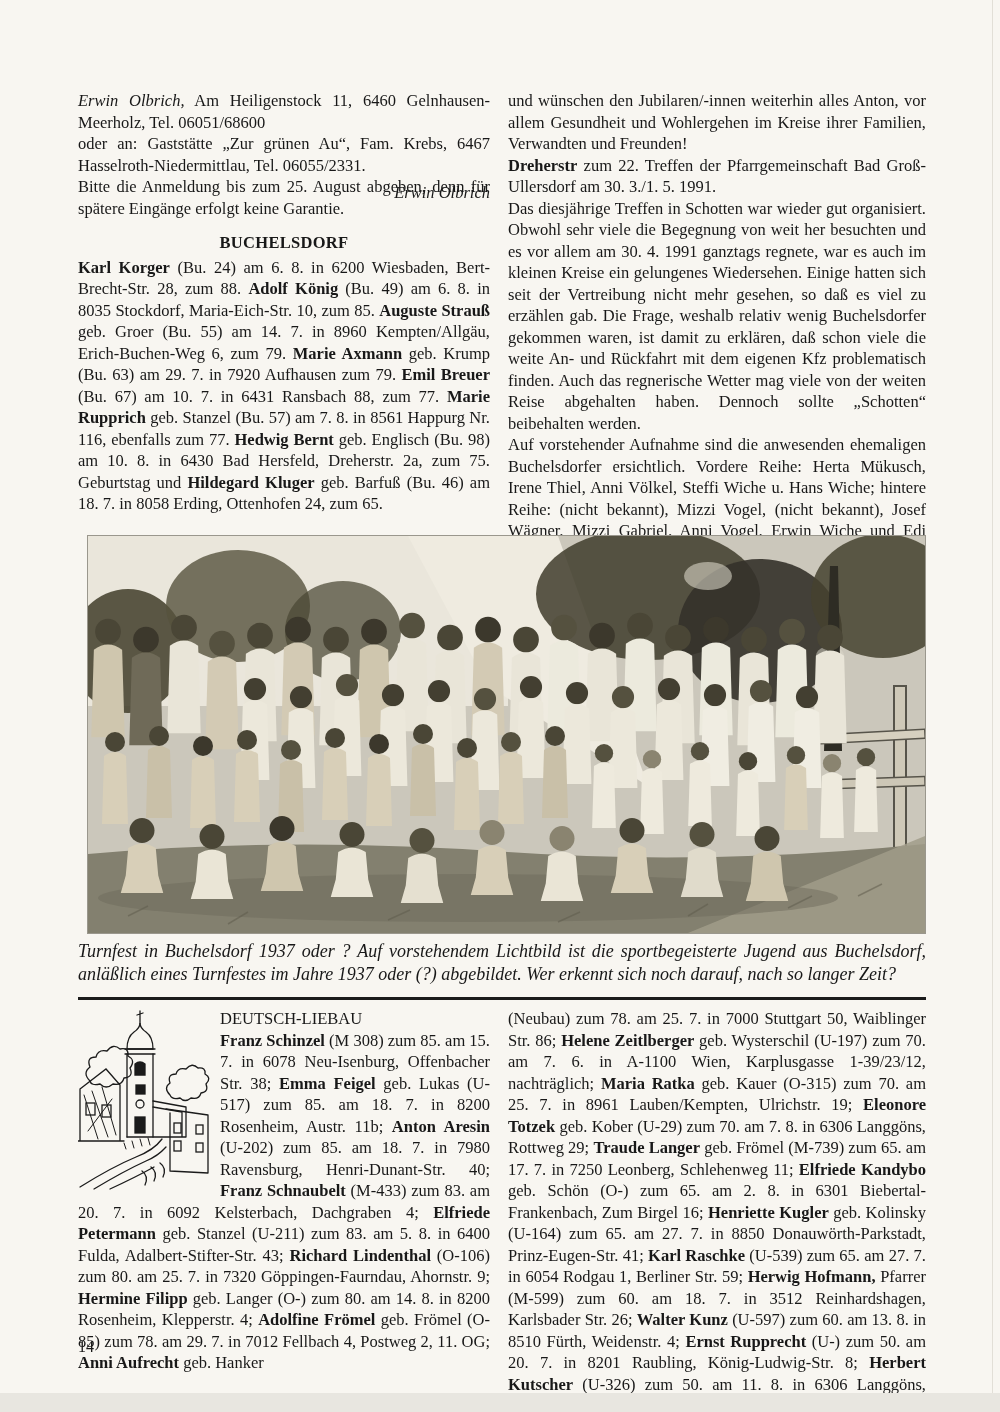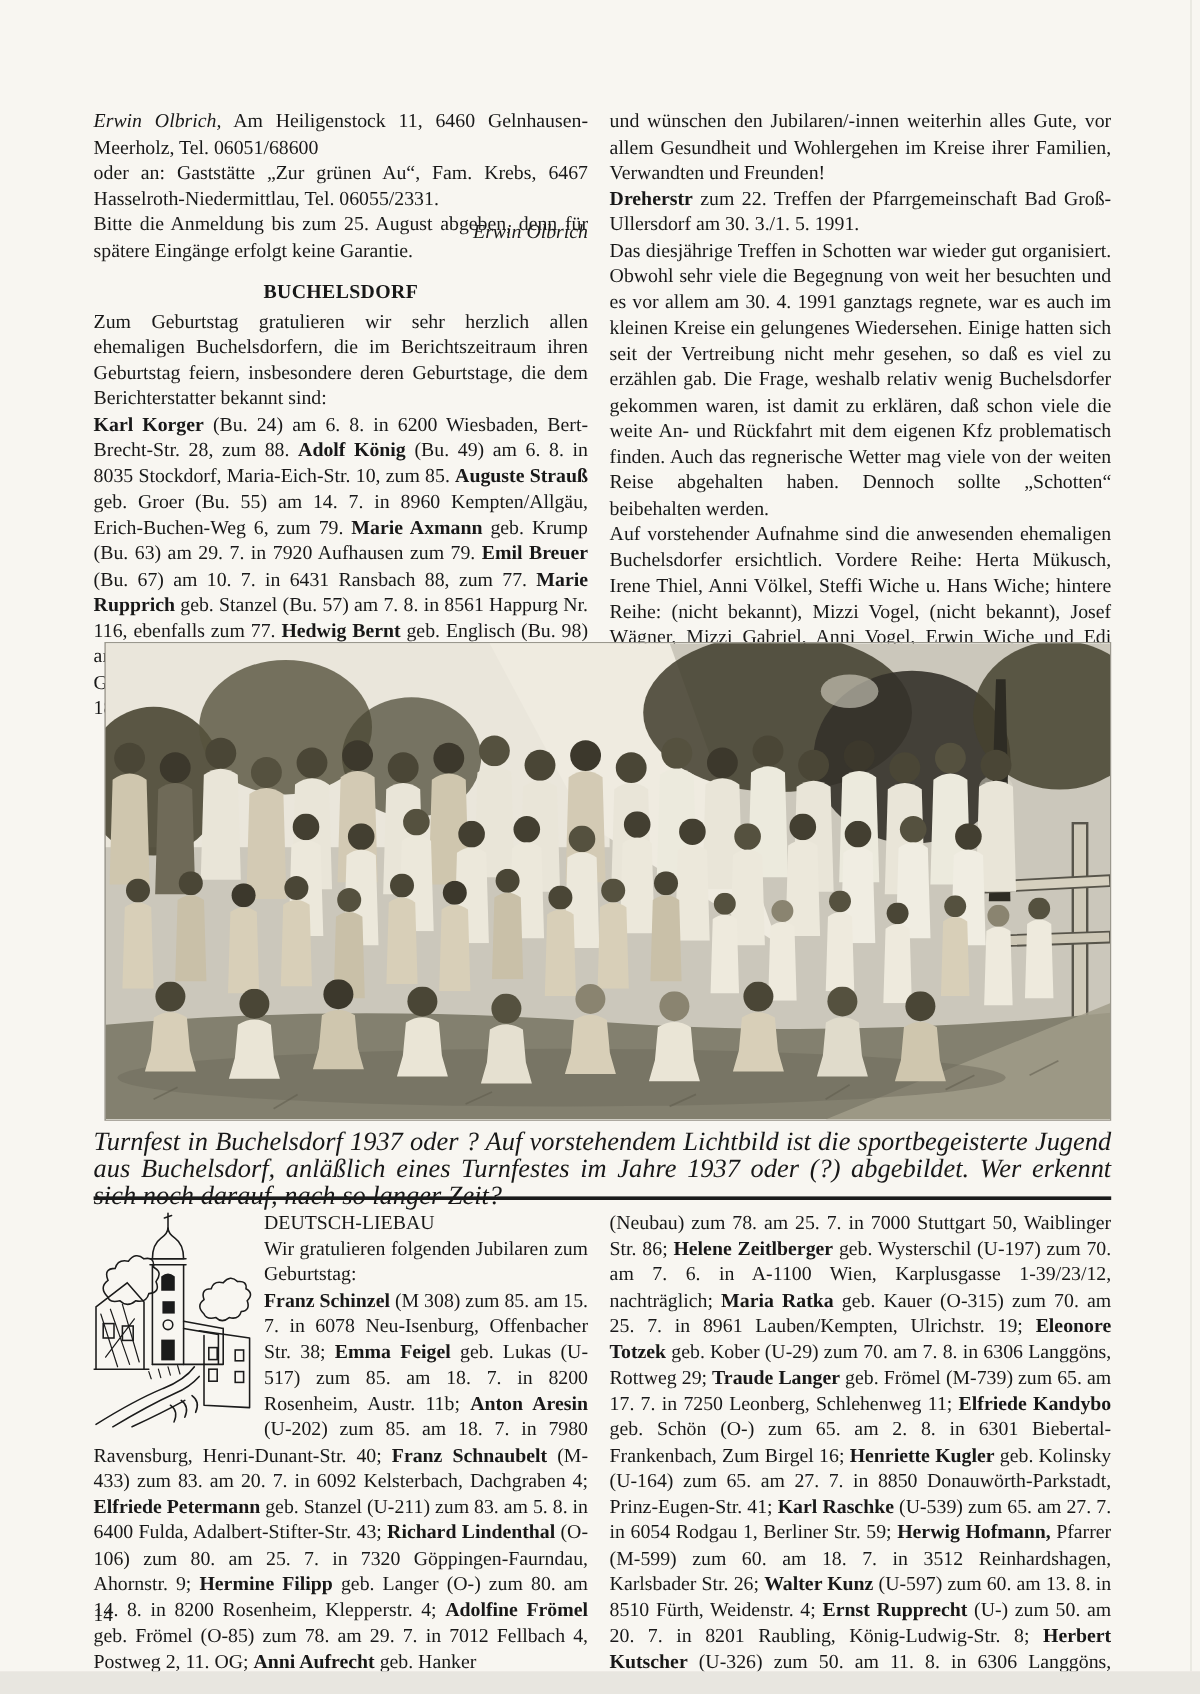--- a/index.html
+++ b/index.html
@@ -14,44 +14,43 @@
   #colTR{left:508px;top:90px;width:418px;}
   #colBL{left:78px;top:1008px;width:412px;}
   #colBR{left:508px;top:1008px;width:418px;}
   .col p{margin:0;}
   .gap{margin-top:9px;}
   .center-head{text-align:center;font-weight:bold;margin:13px 0 3px;letter-spacing:.3px;}
   .sigline{position:relative;}
   .sig{position:absolute;right:0;bottom:16px;font-style:italic;}
   .photo{position:absolute;left:88px;top:536px;width:837px;height:397px;box-shadow:0 0 0 1px #9a978d;}
   .photo svg{display:block;width:100%;height:100%;}
-  .caption{position:absolute;left:78px;top:940px;width:848px;font-style:italic;font-size:22px;line-height:22.5px;text-align:justify;}
+  .caption{position:absolute;left:78px;top:940px;width:848px;font-style:italic;font-size:18px;line-height:22.5px;text-align:justify;}
   .rule{position:absolute;left:78px;top:997px;width:848px;height:2.5px;background:#1b1b1b;}
   .church{float:left;width:132px;height:182px;margin:0 10px 4px 0;}
   .church svg{display:block;width:100%;height:100%;}
   .dl-head{font-weight:normal;padding-left:6px;}
   .pagenum{position:absolute;left:78px;top:1338px;font-size:16px;}
   .scan-edge{position:absolute;top:0;right:7px;width:1px;height:100%;background:#e2dfd7;}
 </style>
 </head>
 <body>
 
 <div class="page" style="background: rgb(248, 246, 241); color: rgb(24, 24, 24);">
 
   <div class="col" id="colTL">
     <p><span style="font-style: italic;">Erwin Olbrich,</span><span> Am Heiligenstock 11, 6460 Gelnhausen-Meerholz, Tel. 06051/68600</span></p>
     <p>oder an: Gaststätte „Zur grünen Au“, Fam. Krebs, 6467 Hasselroth-Niedermittlau, Tel. 06055/2331.</p>
     <p class="sigline"><span>Bitte die Anmeldung bis zum 25. August abgeben, denn für spätere Eingänge erfolgt keine Garantie.</span><span class="sig">Erwin Olbrich</span></p>
     <div class="center-head">BUCHELSDORF</div>
-    <p>Zum Geburtstag gratulieren wir sehr herzlich allen ehemaligen Buchelsdorfern, die im Berichtszeitraum ihren Geburtstag feiern, insbesondere deren Geburtstage, die dem Berichterstatter bekannt sind:</p>
     <p><span style="font-weight: 700;">Karl Korger</span><span> (Bu. 24) am 6. 8. in 6200 Wiesbaden, Bert-Brecht-Str. 28, zum 88. </span><span style="font-weight: 700;">Adolf König</span><span> (Bu. 49) am 6. 8. in 8035 Stockdorf, Maria-Eich-Str. 10, zum 85. </span><span style="font-weight: 700;">Auguste Strauß</span><span> geb. Groer (Bu. 55) am 14. 7. in 8960 Kempten/Allgäu, Erich-Buchen-Weg 6, zum 79. </span><span style="font-weight: 700;">Marie Axmann</span><span> geb. Krump (Bu. 63) am 29. 7. in 7920 Aufhausen zum 79. </span><span style="font-weight: 700;">Emil Breuer</span><span> (Bu. 67) am 10. 7. in 6431 Ransbach 88, zum 77. </span><span style="font-weight: 700;">Marie Rupprich</span><span> geb. Stanzel (Bu. 57) am 7. 8. in 8561 Happurg Nr. 116, ebenfalls zum 77. </span><span style="font-weight: 700;">Hedwig Bernt</span><span> geb. Englisch (Bu. 98) am 10. 8. in 6430 Bad Hersfeld, Dreherstr. 2a, zum 75. Geburtstag und </span><span style="font-weight: 700;">Hildegard Kluger</span><span> geb. Barfuß (Bu. 46) am 18. 7. in 8058 Erding, Ottenhofen 24, zum 65.</span></p>
   </div>
 
   <div class="col" id="colTR">
-    <p>und wünschen den Jubilaren/-innen weiterhin alles Gute, vor allem Gesundheit und Wohlergehen im Kreise ihrer Familien, Verwandten und Freunden!</p>
+    <p>und wünschen den Jubilaren/-innen weiterhin alles Anton, vor allem Gesundheit und Wohlergehen im Kreise ihrer Familien, Verwandten und Freunden!</p>
     <p class="gap"><span style="font-weight: 700;">Dreherstr</span><span> zum 22. Treffen der Pfarrgemeinschaft Bad Groß-Ullersdorf am 30. 3./1. 5. 1991.</span></p>
     <p>Das diesjährige Treffen in Schotten war wieder gut organisiert. Obwohl sehr viele die Begegnung von weit her besuchten und es vor allem am 30. 4. 1991 ganztags regnete, war es auch im kleinen Kreise ein gelungenes Wiedersehen. Einige hatten sich seit der Vertreibung nicht mehr gesehen, so daß es viel zu erzählen gab. Die Frage, weshalb relativ wenig Buchelsdorfer gekommen waren, ist damit zu erklären, daß schon viele die weite An- und Rückfahrt mit dem eigenen Kfz problematisch finden. Auch das regnerische Wetter mag viele von der weiten Reise abgehalten haben. Dennoch sollte „Schotten“ beibehalten werden.</p>
     <p>Auf vorstehender Aufnahme sind die anwesenden ehemaligen Buchelsdorfer ersichtlich. Vordere Reihe: Herta Mükusch, Irene Thiel, Anni Völkel, Steffi Wiche u. Hans Wiche; hintere Reihe: (nicht bekannt), Mizzi Vogel, (nicht bekannt), Josef Wägner, Mizzi Gabriel, Anni Vogel, Erwin Wiche und Edi Gabriel.</p>
     <p><span>Es grüßt alle — in heimatlicher Verbundenheit — Euer Ortsbetreuer </span><span style="font-style: italic;">Eduard Gabriel,</span><span> 8490 Cham, Galgenbergstr. 21, Tel. 09971/9671.</span></p>
   </div>
 
   <div class="photo">
     <svg viewBox="0 0 837 397" preserveAspectRatio="none">
       <defs>
         <symbol id="st" viewBox="0 0 28 92">
@@ -212,21 +211,20 @@
           <rect x="118" y="134" width="7" height="9"></rect>
           <path d="M2 178 Q34 158 58 148 Q76 141 84 130"></path>
           <path d="M16 180 Q46 162 68 152 Q80 147 88 138"></path>
           <path d="M32 180 Q58 168 76 158"></path>
           <path d="M64 162 q7 5 3 14 M73 158 q7 5 3 14 M82 154 q7 5 3 14"></path>
           <path d="M46 134 L48 140 M54 132 L56 139 M62 130 L64 137 M70 129 L72 136" stroke-width="1"></path>
         </g>
       </svg>
     </div>
     <div class="dl-head">DEUTSCH-LIEBAU</div>
-    <p>Wir gratulieren folgenden Jubilaren zum Geburtstag:</p>
     <p><span style="font-weight: 700;">Franz Schinzel</span><span> (M 308) zum 85. am 15. 7. in 6078 Neu-Isenburg, Offenbacher Str. 38; </span><span style="font-weight: 700;">Emma Feigel</span><span> geb. Lukas (U-517) zum 85. am 18. 7. in 8200 Rosenheim, Austr. 11b; </span><span style="font-weight: 700;">Anton Aresin</span><span> (U-202) zum 85. am 18. 7. in 7980 Ravensburg, Henri-Dunant-Str. 40; </span><span style="font-weight: 700;">Franz Schnaubelt</span><span> (M-433) zum 83. am 20. 7. in 6092 Kelsterbach, Dachgraben 4; </span><span style="font-weight: 700;">Elfriede Petermann</span><span> geb. Stanzel (U-211) zum 83. am 5. 8. in 6400 Fulda, Adalbert-Stifter-Str. 43; </span><span style="font-weight: 700;">Richard Lindenthal</span><span> (O-106) zum 80. am 25. 7. in 7320 Göppingen-Faurndau, Ahornstr. 9; </span><span style="font-weight: 700;">Hermine Filipp</span><span> geb. Langer (O-) zum 80. am 14. 8. in 8200 Rosenheim, Klepperstr. 4; </span><span style="font-weight: 700;">Adolfine Frömel</span><span> geb. Frömel (O-85) zum 78. am 29. 7. in 7012 Fellbach 4, Postweg 2, 11. OG; </span><span style="font-weight: 700;">Anni Aufrecht</span><span> geb. Hanker</span></p>
   </div>
 
   <div class="col" id="colBR">
     <p><span>(Neubau) zum 78. am 25. 7. in 7000 Stuttgart 50, Waiblinger Str. 86; </span><span style="font-weight: 700;">Helene Zeitlberger</span><span> geb. Wysterschil (U-197) zum 70. am 7. 6. in A-1100 Wien, Karplusgasse 1-39/23/12, nachträglich; </span><span style="font-weight: 700;">Maria Ratka</span><span> geb. Kauer (O-315) zum 70. am 25. 7. in 8961 Lauben/Kempten, Ulrichstr. 19; </span><span style="font-weight: 700;">Eleonore Totzek</span><span> geb. Kober (U-29) zum 70. am 7. 8. in 6306 Langgöns, Rottweg 29; </span><span style="font-weight: 700;">Traude Langer</span><span> geb. Frömel (M-739) zum 65. am 17. 7. in 7250 Leonberg, Schlehenweg 11; </span><span style="font-weight: 700;">Elfriede Kandybo</span><span> geb. Schön (O-) zum 65. am 2. 8. in 6301 Biebertal-Frankenbach, Zum Birgel 16; </span><span style="font-weight: 700;">Henriette Kugler</span><span> geb. Kolinsky (U-164) zum 65. am 27. 7. in 8850 Donauwörth-Parkstadt, Prinz-Eugen-Str. 41; </span><span style="font-weight: 700;">Karl Raschke</span><span> (U-539) zum 65. am 27. 7. in 6054 Rodgau 1, Berliner Str. 59; </span><span style="font-weight: 700;">Herwig Hofmann,</span><span> Pfarrer (M-599) zum 60. am 18. 7. in 3512 Reinhardshagen, Karlsbader Str. 26; </span><span style="font-weight: 700;">Walter Kunz</span><span> (U-597) zum 60. am 13. 8. in 8510 Fürth, Weidenstr. 4; </span><span style="font-weight: 700;">Ernst Rupprecht</span><span> (U-) zum 50. am 20. 7. in 8201 Raubling, König-Ludwig-Str. 8; </span><span style="font-weight: 700;">Herbert Kutscher</span><span> (U-326) zum 50. am 11. 8. in 6306 Langgöns, Hellersberg 22.</span></p>
   </div>
 
   <div class="pagenum">14</div>
   <div class="scan-edge"></div>
 </div>

